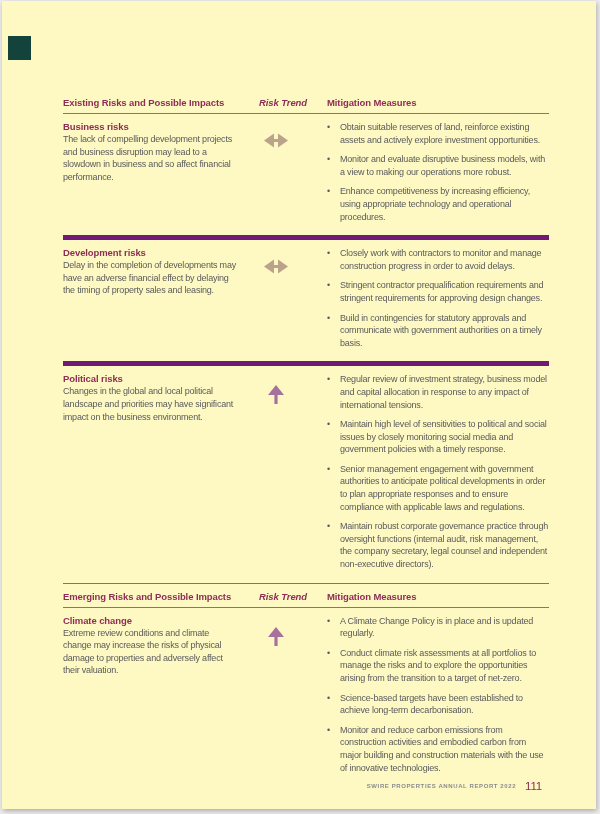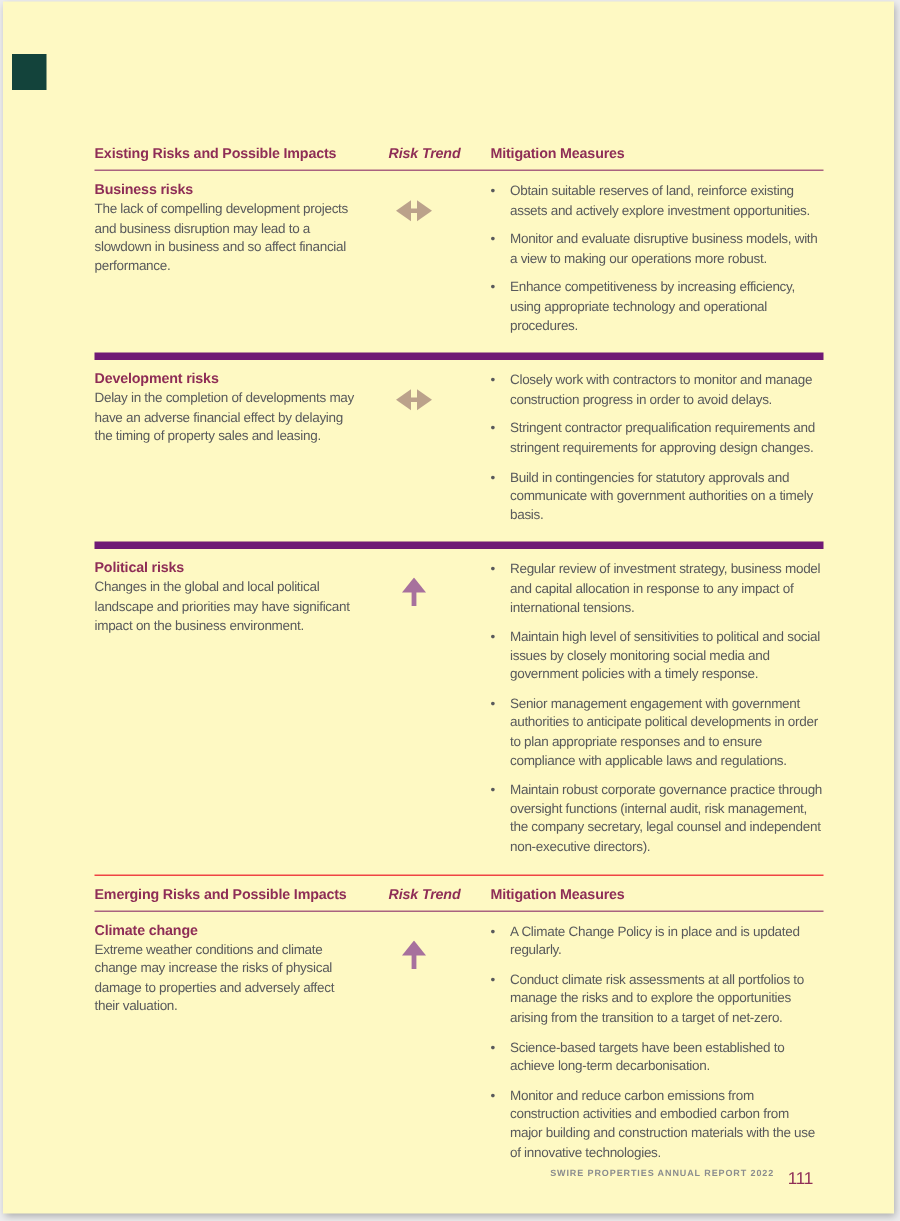--- a/index.html
+++ b/index.html
@@ -86,21 +86,21 @@
     line-height: 12.6px;
     color: #595a5c;
     letter-spacing: -0.2px;
   }
   .trend-icon svg { display: block; }
   .footer {
     position: absolute;
     right: 54px;
     bottom: 17px;
     display: flex;
-    align-items: flex-start;
+    align-items: center;
     gap: 9px;
   }
   .footer-label {
     font-size: 6px;
     letter-spacing: 0.6px;
     color: #8a8c8e;
     font-weight: bold;
   }
   .footer-page {
     font-size: 11.5px;
@@ -211,21 +211,21 @@
         </div>
       </div>
       <div class="section-header emerging">
         <div class="hdr-col1">Emerging Risks and Possible Impacts</div>
         <div class="hdr-col2">Risk Trend</div>
         <div class="hdr-col3">Mitigation Measures</div>
       </div>
       <div class="risk-row">
         <div class="row-col1">
           <div class="risk-title">Climate change</div>
-          <div class="risk-desc">Extreme weather conditions and climate change may increase the risks of physical damage to properties and adversely affect their valuation.</div>
+          <div class="risk-desc">Extreme review conditions and climate change may increase the risks of physical damage to properties and adversely affect their valuation.</div>
         </div>
         <div class="row-col2">
           <span class="trend-icon">
             <svg width="16" height="19" viewBox="0 0 16 19">
               <polygon points="8,0 16,10 0,10" fill="#a7719d"></polygon>
               <rect x="6.4" y="9" width="3.2" height="10" fill="#a7719d"></rect>
             </svg>
           </span>
         </div>
         <div class="row-col3">

